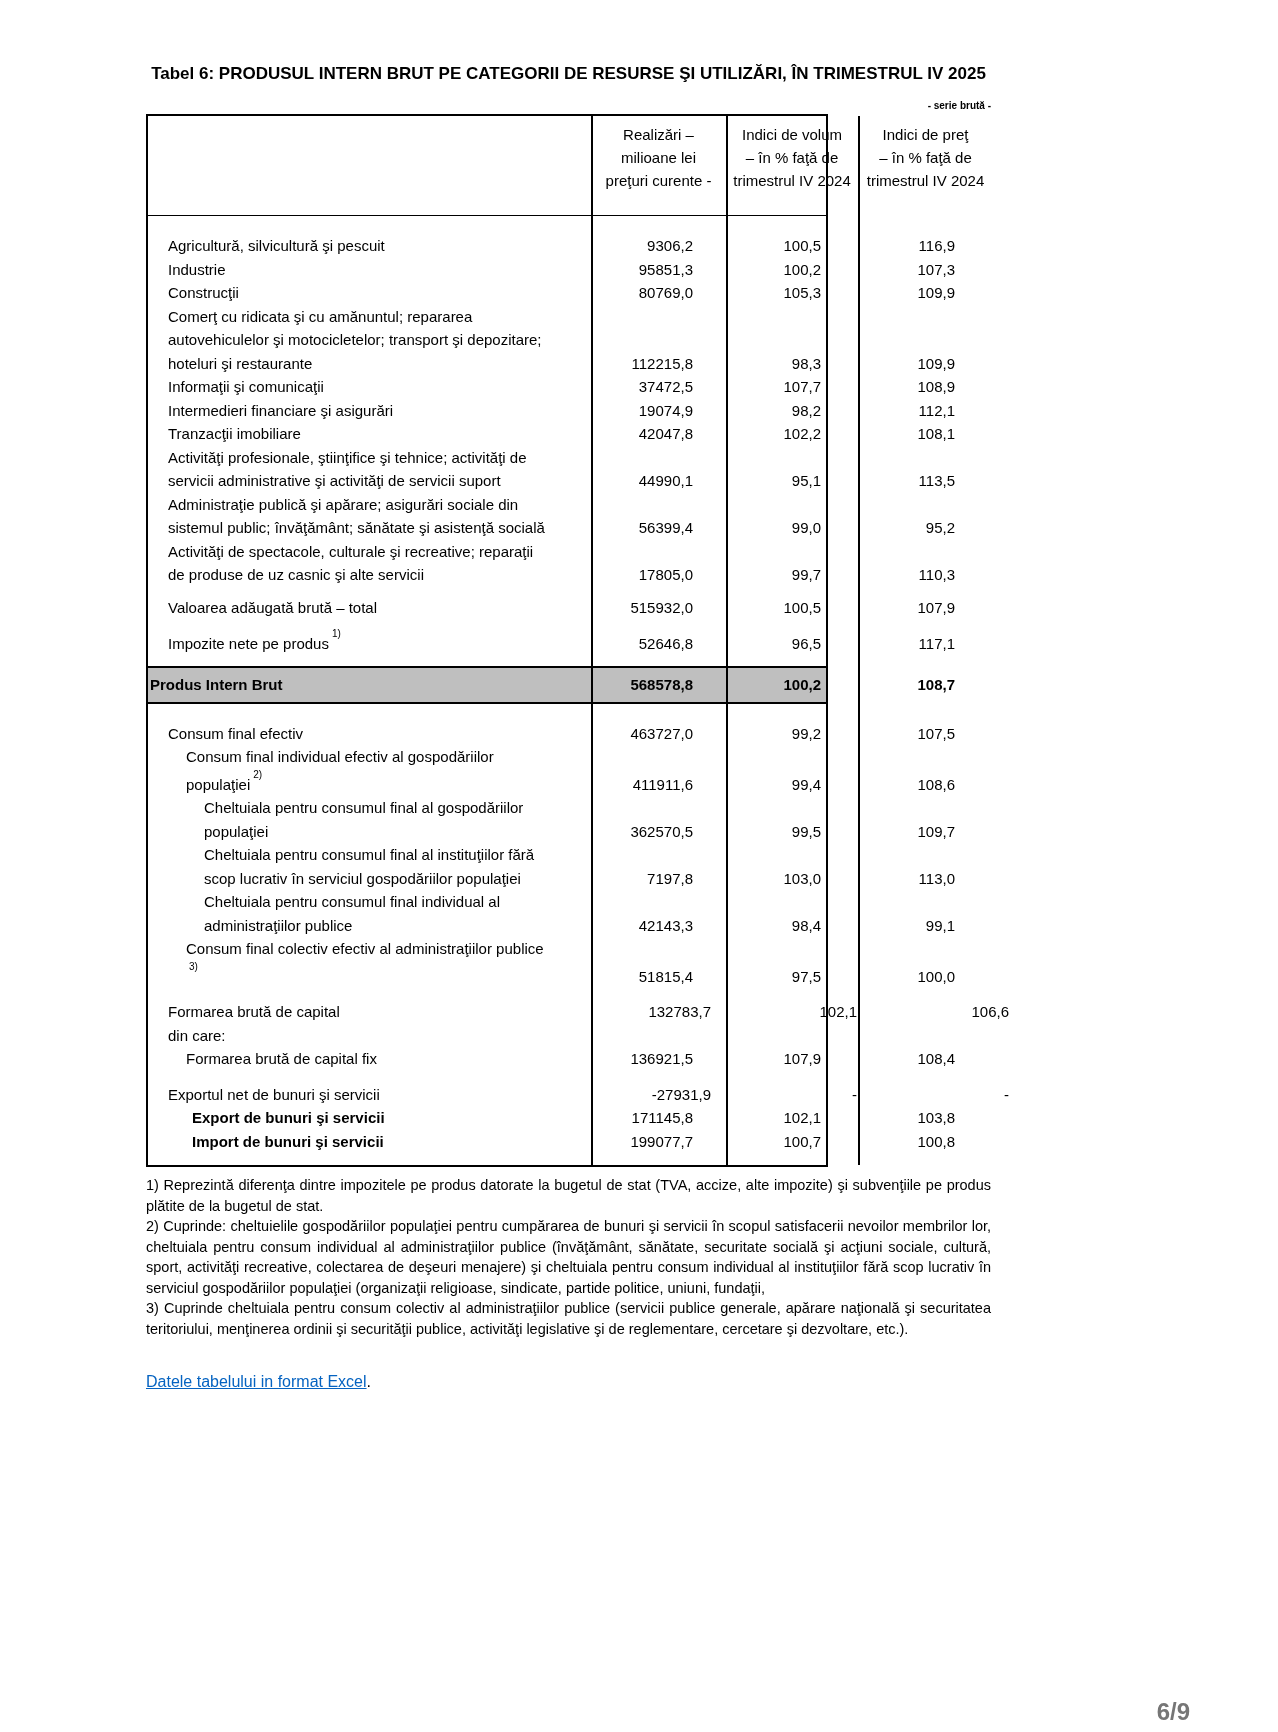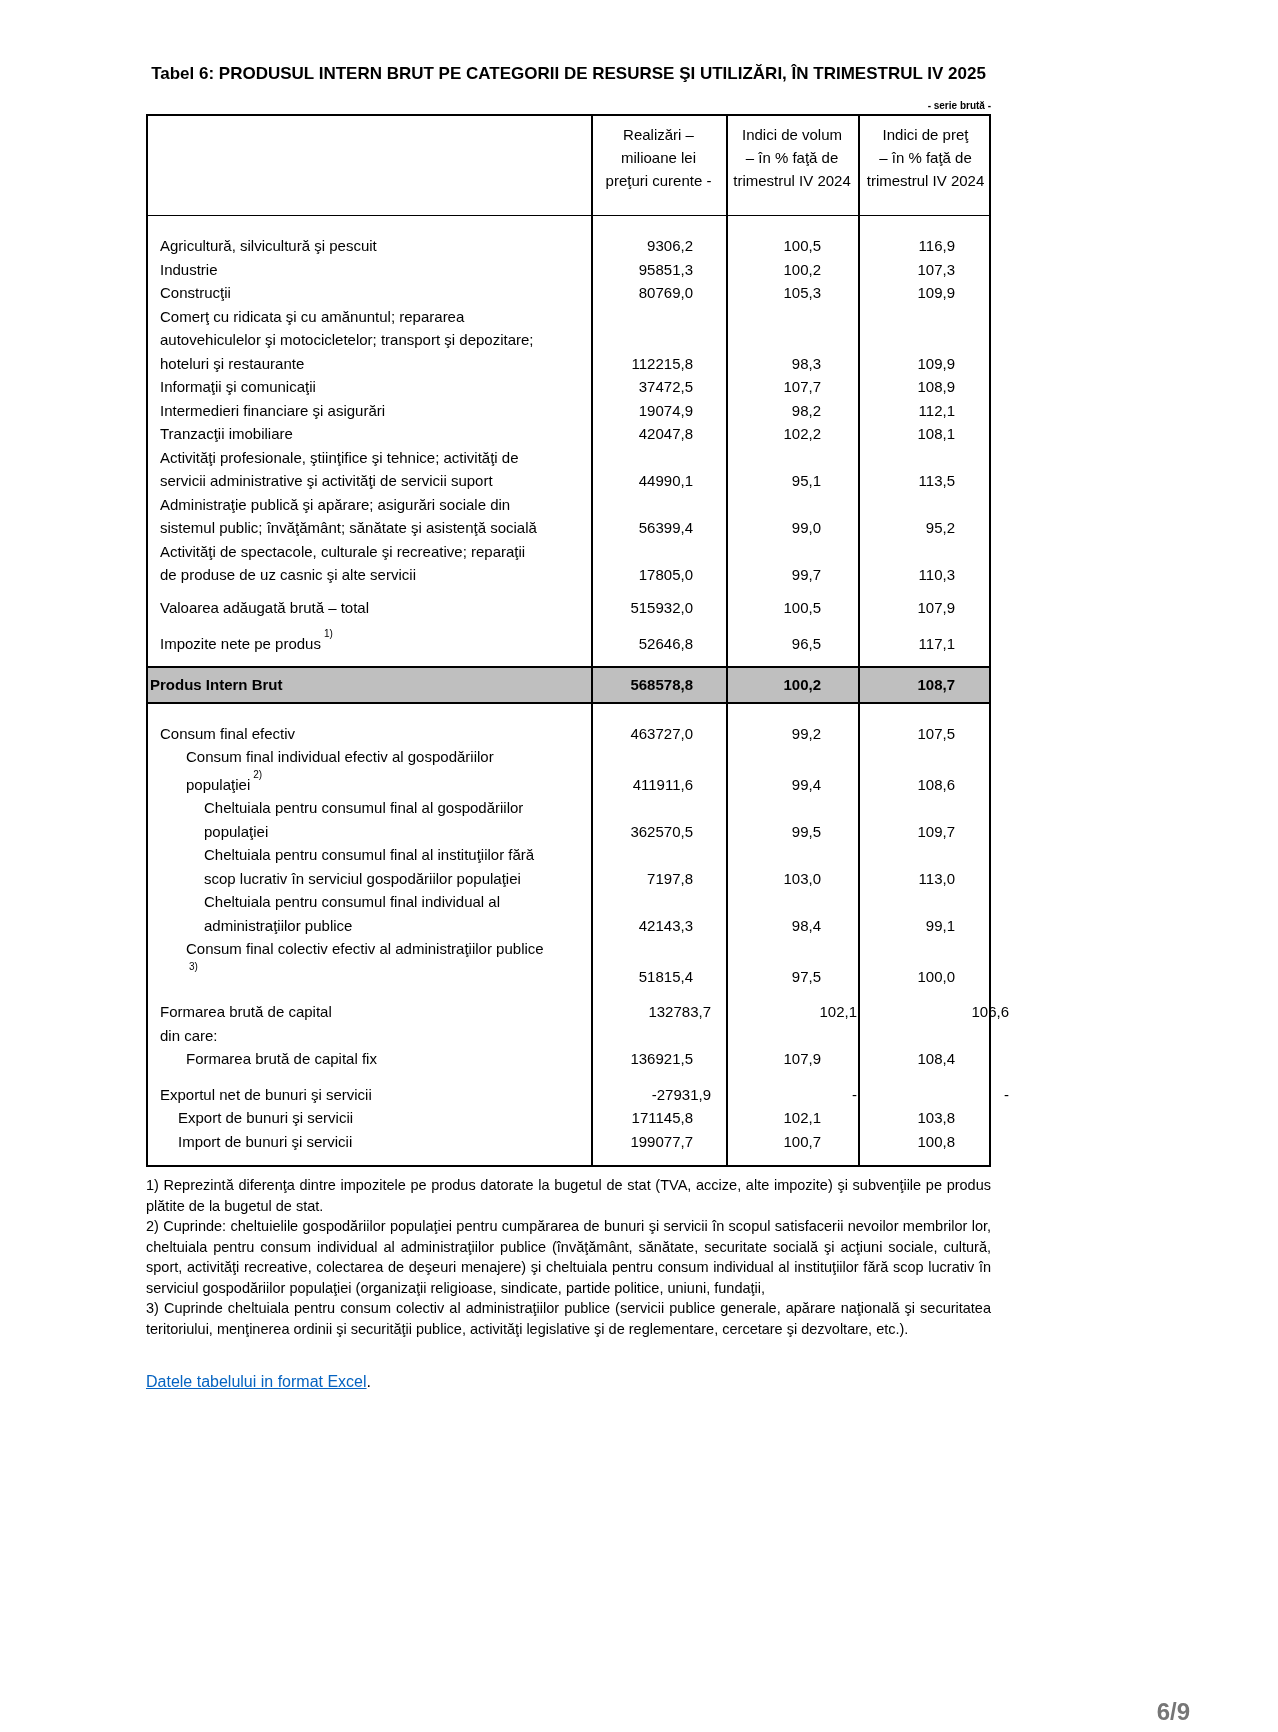--- a/index.html
+++ b/index.html
@@ -6,36 +6,36 @@
   body { background:#ffffff; }
   .page {
     position:relative; width:1278px; height:1732px; background:#ffffff;
     font-family:"Liberation Sans", sans-serif; color:#000;
     overflow:hidden;
   }
   .content { position:absolute; left:146px; top:62px; width:845px; }
   .doc-title { text-align:center; font-weight:bold; font-size:17px; line-height:24px; }
   .series-note { text-align:right; font-weight:bold; font-size:10px; margin-top:14px; margin-bottom:3px; }
 
-  .gdp-table { position:relative; width:845px; border:2px solid #000; box-sizing:border-box; font-size:15px; }
+  .gdp-table { position:relative; width:682px; border:2px solid #000; box-sizing:border-box; font-size:15px; }
   .vline { position:absolute; top:0; bottom:0; width:1.5px; background:#000; z-index:3; }
   .vl1 { left:443px; } .vl2 { left:578px; } .vl3 { left:710px; }
 
   .thead { display:flex; height:100px; border-bottom:1.5px solid #000; box-sizing:border-box; }
   .thead .hc { text-align:center; white-space:pre-line; padding-top:7px; line-height:23px; box-sizing:border-box; flex:none; }
   .h0 { width:443px; } .h1 { width:135px; } .h2 { width:132px; } .h3 { width:135px; }
 
   .sec { line-height:23.5px; }
   .secA { padding:18px 0 10px 0; }
   .secB { padding:18px 0 12px 0; }
 
   .r { display:flex; align-items:flex-end; }
-  .r .lab { width:443px; padding-left:12px; box-sizing:border-box; white-space:pre-line; flex:none; }
+  .r .lab { width:443px; padding-left:20px; box-sizing:border-box; white-space:pre-line; flex:none; }
   .r.ind2 .lab { padding-left:38px; }
-  .r.ind25 .lab { padding-left:30px; }
+  .r.ind25 .lab { padding-left:44px;font-weight:bold; }
   .r.ind3 .lab { padding-left:56px; }
   .c1,.c2,.c3 { text-align:right; box-sizing:border-box; flex:none; }
   .c1 { width:135px; padding-right:33px; }
   .c2 { width:132px; padding-right:37px; }
   .c3 { width:135px; padding-right:38px; }
   .gap9  { margin-top:9px;align-items:flex-end; }
   .gap12 { margin-top:12px;gap:18px; }
 
   sup.fn { font-size:10px; position:relative; top:-6px; margin-left:3px; }
 

